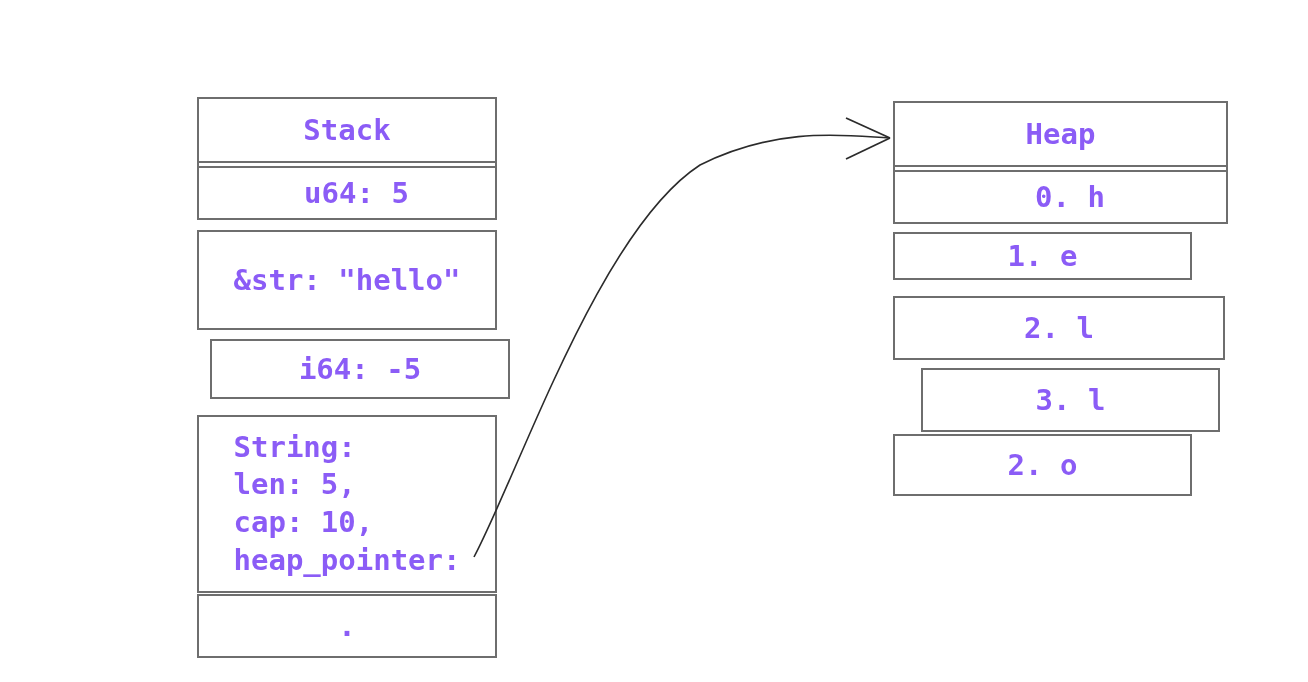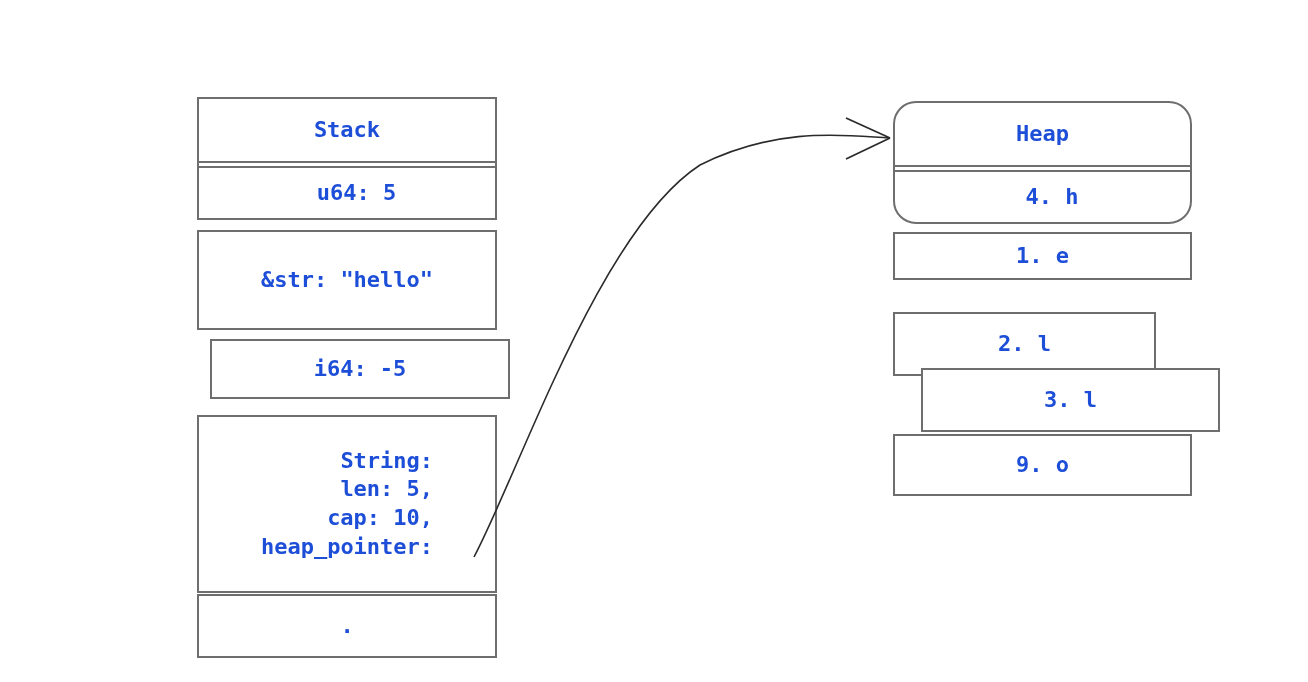--- a/index.html
+++ b/index.html
@@ -28,27 +28,27 @@
     box-sizing: border-box;
     background: #ffffff;
     border: 2px solid #6e6e6e;
     display: flex;
     flex-direction: column;
     align-items: center;
     justify-content: center;
   }
   .cell-text {
     font-family: "DejaVu Sans Mono", "Liberation Mono", monospace;
-    font-size: 22px;
+    font-size: 29px;
     font-weight: 700;
-    color: #1d4ed8;
+    color: #8b5cf6;
     line-height: 1.32;
     letter-spacing: 0px;
     white-space: pre;
-    text-align: right;
+    text-align: left;
   }
 
   
   .group {
     position: absolute;
     box-sizing: border-box;
     background: #ffffff;
     border: 2px solid #6e6e6e;
     display: flex;
     flex-direction: column;
@@ -129,44 +129,44 @@
     <span class="cell-text">String:
 len: 5,
 cap: 10,
 heap_pointer:</span>
   </div>
 
   <div class="box" style="left:197px; top:594px; width:300px; height:64px;">
     <span class="cell-text">.</span>
   </div>
 
-  <div class="group" id="heap-header-group" style="left:893px; top:101px; width:299px; height:123px;border-radius:23px;">
+  <div class="group" id="heap-header-group" style="left:893px; top:101px; width:335px; height:123px;">
     <div class="title-part" style="height:62px;">
       <span class="cell-text">Heap</span>
     </div>
     <div class="rule"></div>
     <div class="row-part">
-      <span class="cell-text">4. h</span>
+      <span class="cell-text">0. h</span>
     </div>
   </div>
 
   <div class="box" style="left:893px; top:232px; width:299px; height:48px;">
     <span class="cell-text">1. e</span>
   </div>
 
-  <div class="box" style="left:893px; top:312px; width:263px; height:64px;">
+  <div class="box" style="left:893px; top:296px; width:332px; height:64px;">
     <span class="cell-text">2. l</span>
   </div>
 
   <div class="box" style="left:921px; top:368px; width:299px; height:64px;">
     <span class="cell-text">3. l</span>
   </div>
 
   <div class="box" style="left:893px; top:434px; width:299px; height:62px;">
-    <span class="cell-text">9. o</span>
+    <span class="cell-text">2. o</span>
   </div>
 
   <svg id="arrow-layer" viewBox="0 0 1308 682">
     <path d="M 474 557 C 520 470 600 230 700 165 C 780 125 850 136 889 138" fill="none" stroke="#2b2b2b" stroke-width="1.6"></path>
     <path d="M 846 118 L 890 138" fill="none" stroke="#2b2b2b" stroke-width="1.8"></path>
     <path d="M 846 159 L 890 138" fill="none" stroke="#2b2b2b" stroke-width="1.8"></path>
   </svg>
 
 </div>
 

